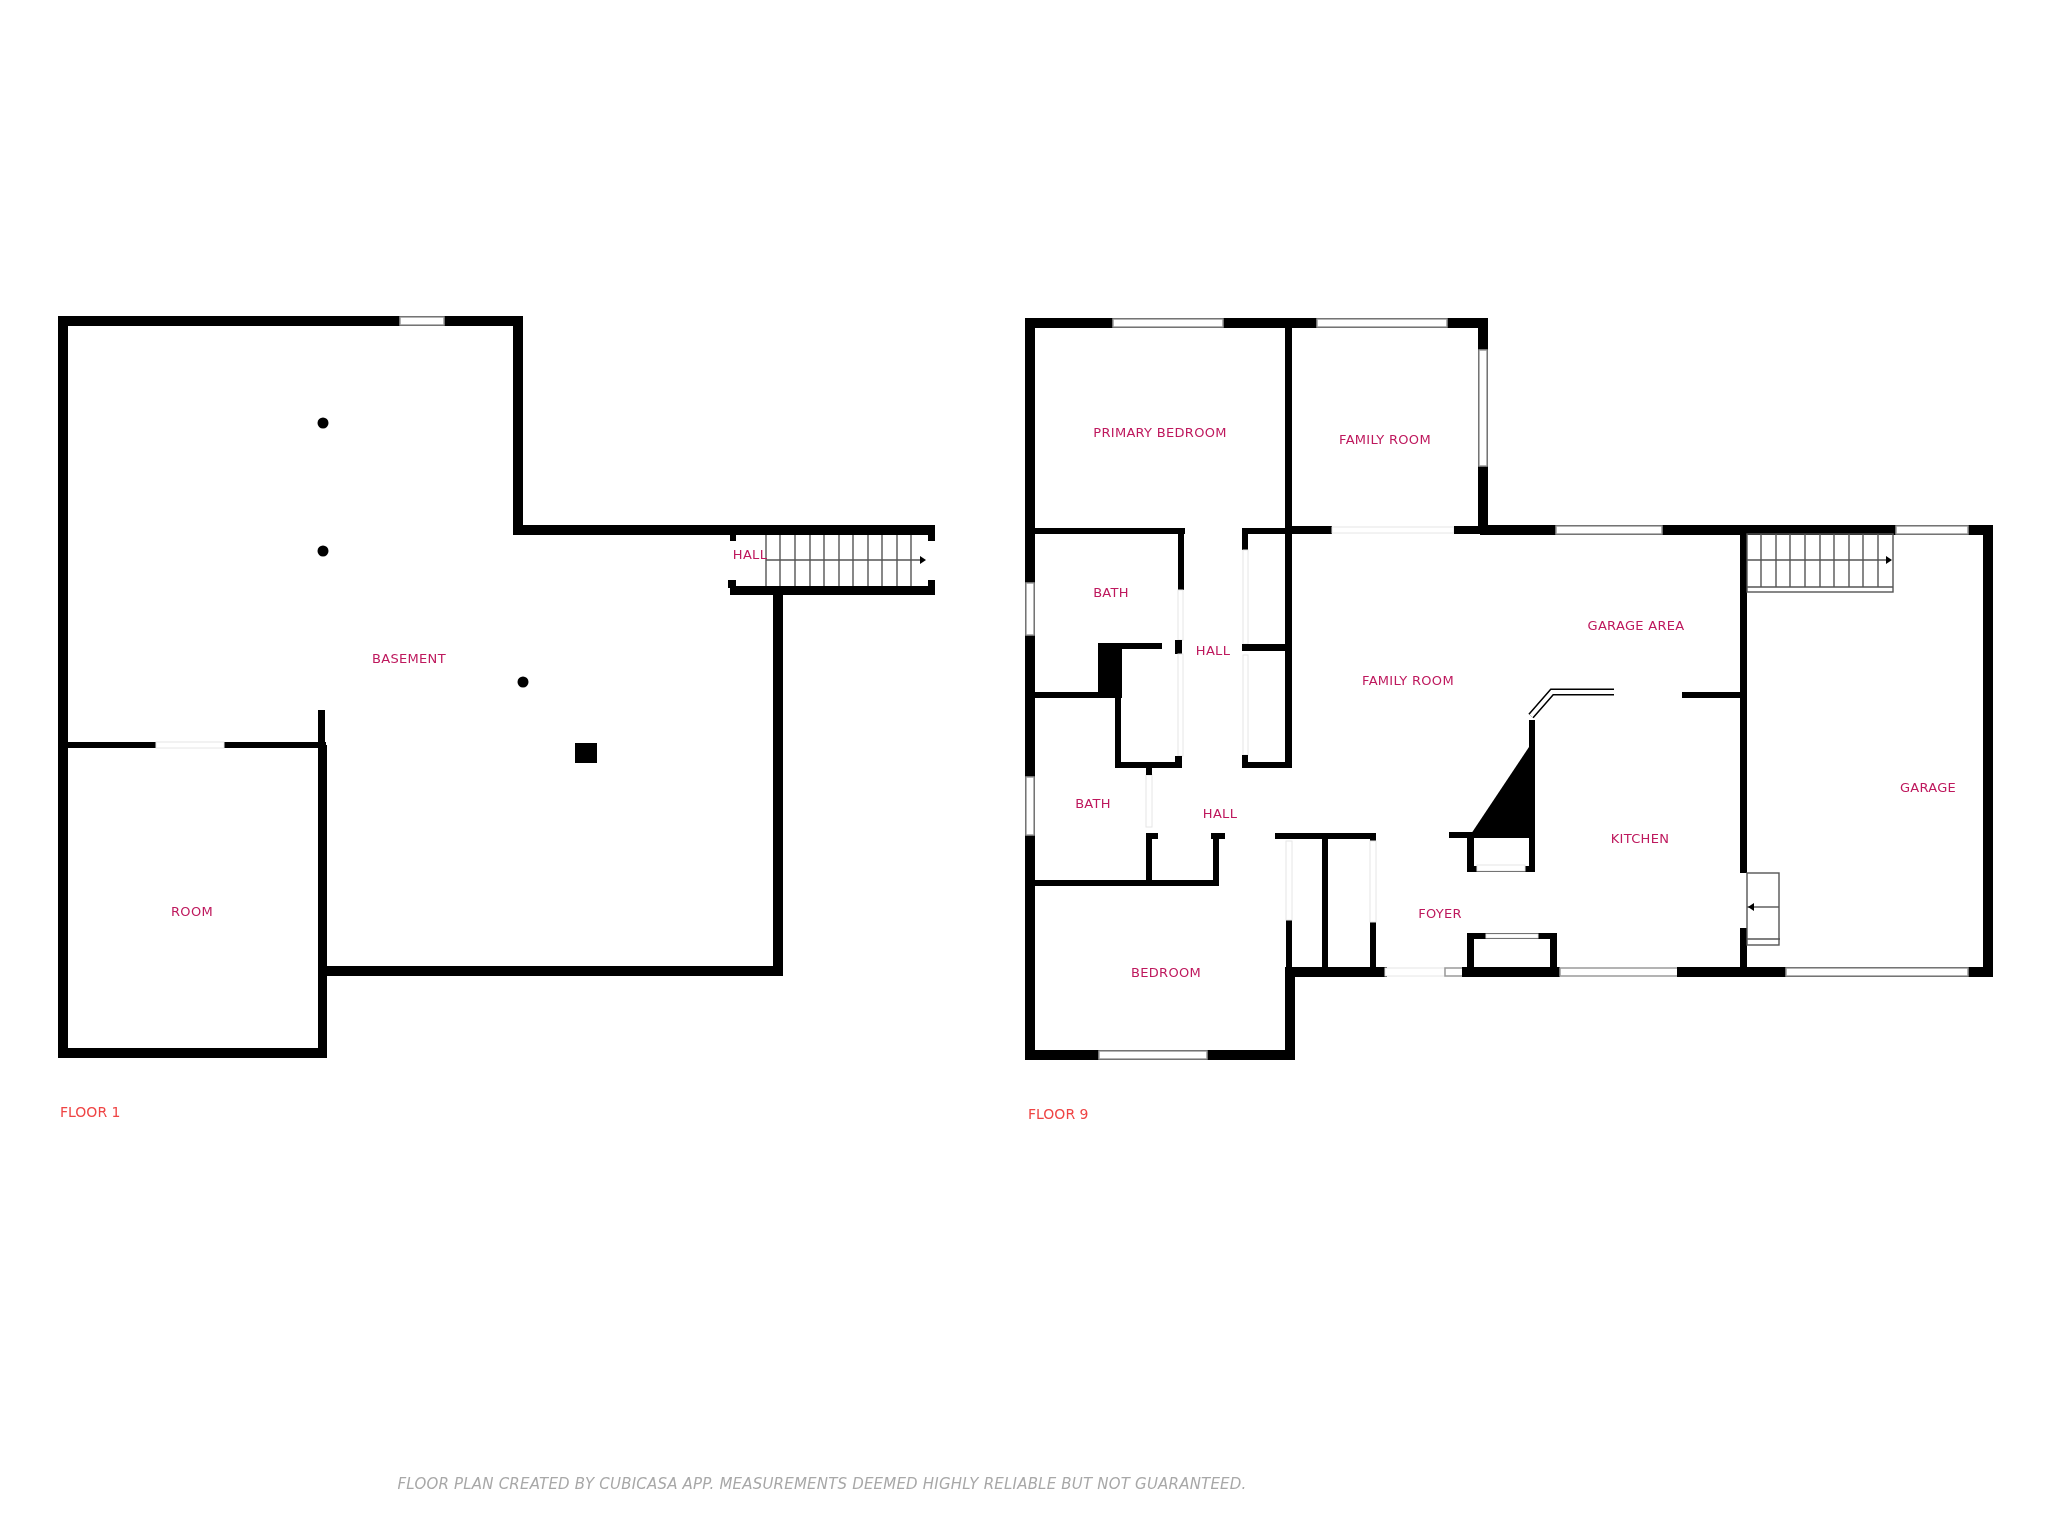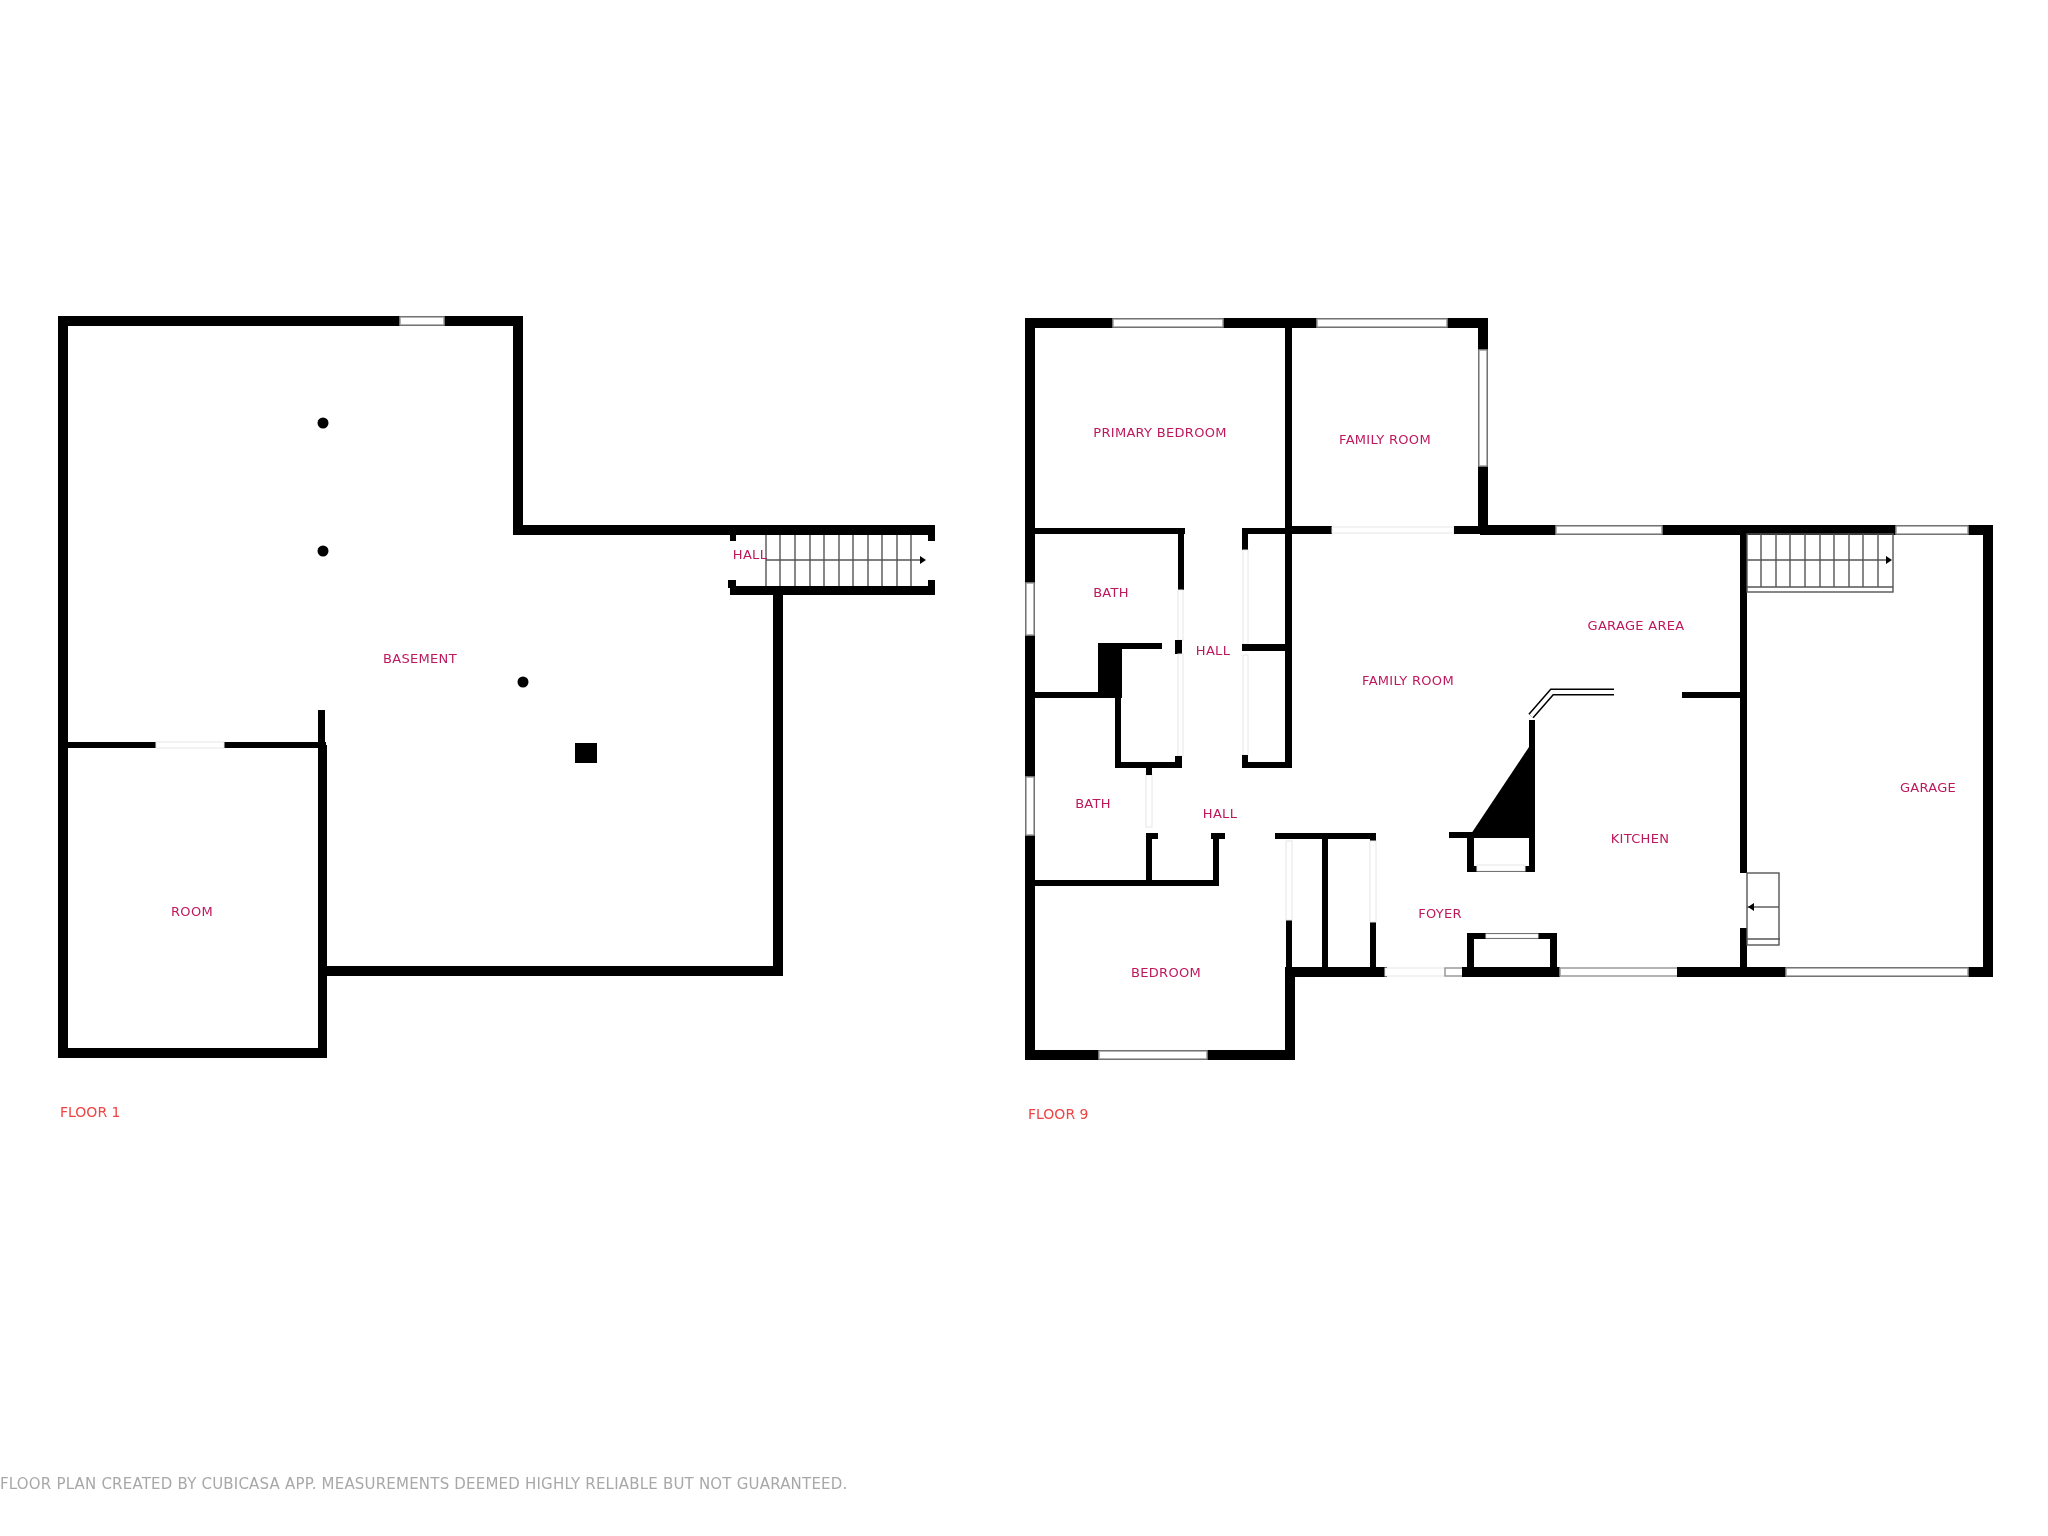--- a/index.html
+++ b/index.html
@@ -4,21 +4,21 @@
 <style>
   html, body { margin:0; padding:0; background:#ffffff; }
   body { width:2048px; height:1536px; position:relative; overflow:hidden; font-family:"DejaVu Sans", sans-serif; }
   svg#plan { position:absolute; left:0; top:0; }
   .wall { fill:#000; }
   .win { fill:#fff; stroke:#9a9a9a; stroke-width:1.5; }
   .door { fill:#fff; stroke:#e6e6e6; stroke-width:1; }
   .stair { fill:none; stroke:#555; stroke-width:1.4; }
   .room-label { position:absolute; font-size:13px; color:#be185d; letter-spacing:0.3px; white-space:nowrap; transform:translate(-50%,-50%); }
   .floor-label { position:absolute; font-size:14px; color:#ef4444; white-space:nowrap; }
-  .footer { position:absolute; left:0; width:1644px; top:1475px; font-size:15px; color:#a8a8a8; letter-spacing:0.2px; }
+  .footer { position:absolute; left:0; width:1644px; top:1475px; text-align:center; font-size:15px; color:#a8a8a8; letter-spacing:0.2px;font-style:italic; }
 </style>
 </head>
 <body>
 
 <svg id="plan" width="2048" height="1536" viewBox="0 0 2048 1536">
 
   <g>
 
     <rect class="wall" x="58" y="316" width="10" height="742"></rect>
 
@@ -186,21 +186,21 @@
     <rect class="wall" x="1242" y="528" width="45" height="6"></rect>
     <rect class="wall" x="1242" y="528" width="6" height="22"></rect>
     <rect class="door" x="1243" y="550" width="5" height="94"></rect>
     <rect class="wall" x="1242" y="644" width="45" height="7"></rect>
     <rect class="door" x="1243" y="655" width="5" height="100"></rect>
     <rect class="wall" x="1242" y="755" width="6" height="13"></rect>
     <rect class="wall" x="1242" y="762" width="50" height="6"></rect>
   </g>
 </svg>
 
-<div class="room-label" style="left:420px;top:658px;">BASEMENT</div>
+<div class="room-label" style="left:409px;top:658px;">BASEMENT</div>
 <div class="room-label" style="left:192px;top:911px;">ROOM</div>
 <div class="room-label" style="left:750px;top:554px;">HALL</div>
 
 <div class="room-label" style="left:1160px;top:432px;">PRIMARY BEDROOM</div>
 <div class="room-label" style="left:1385px;top:439px;">FAMILY ROOM</div>
 <div class="room-label" style="left:1111px;top:592px;">BATH</div>
 <div class="room-label" style="left:1213px;top:650px;">HALL</div>
 <div class="room-label" style="left:1408px;top:680px;">FAMILY ROOM</div>
 <div class="room-label" style="left:1636px;top:625px;">GARAGE AREA</div>
 <div class="room-label" style="left:1093px;top:803px;">BATH</div>

